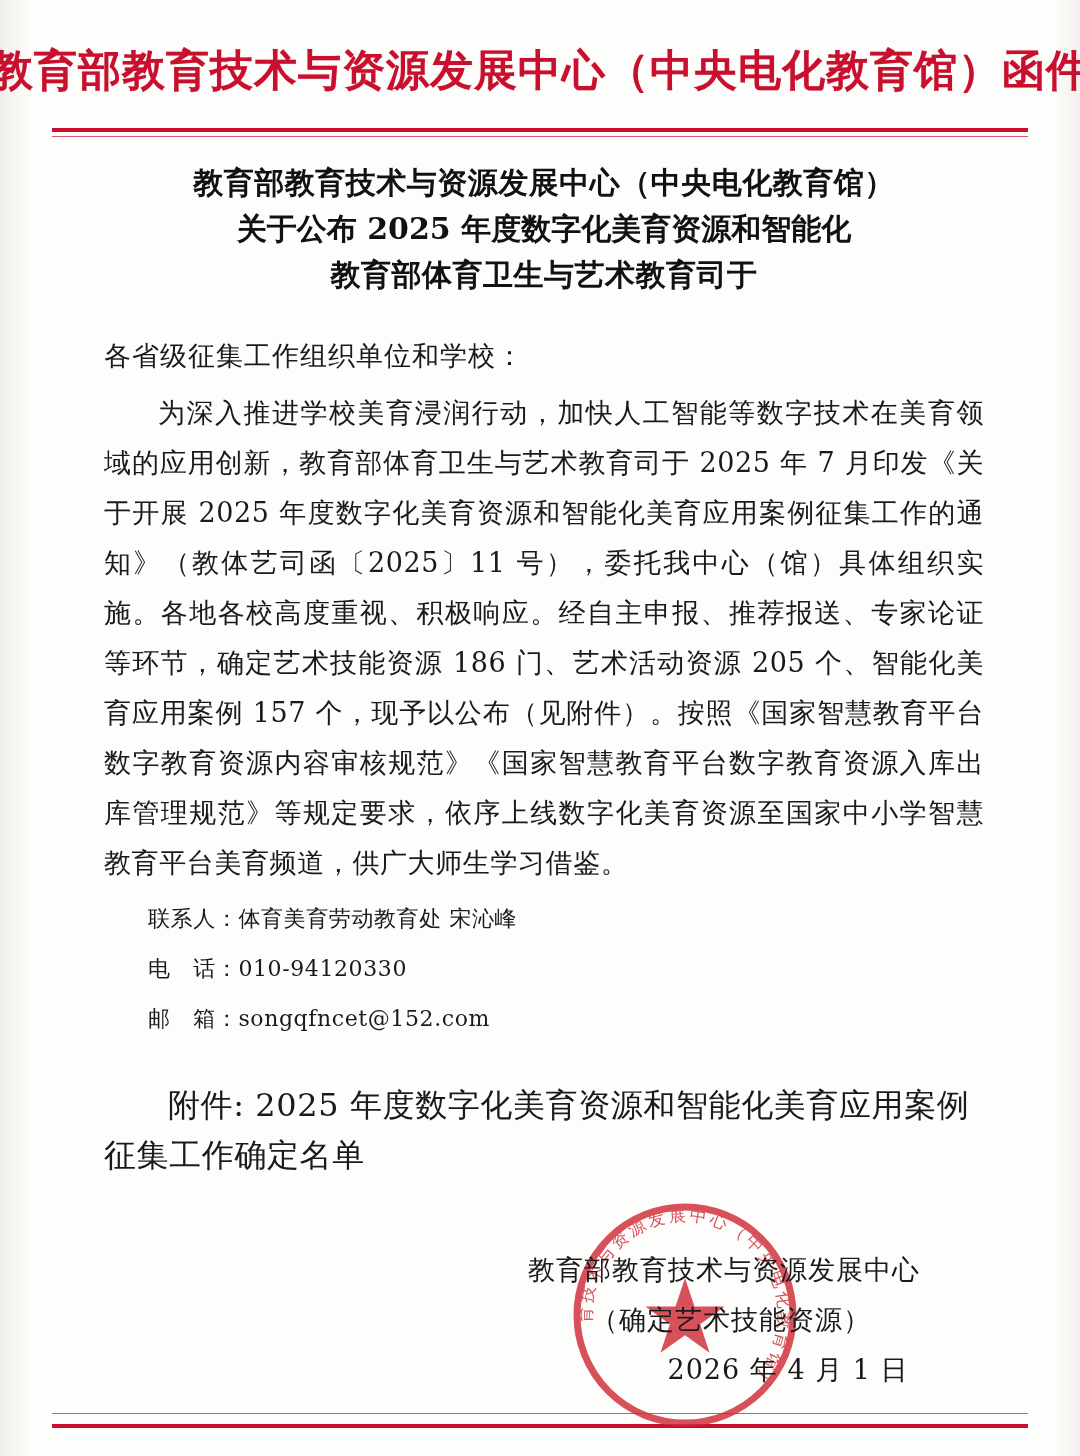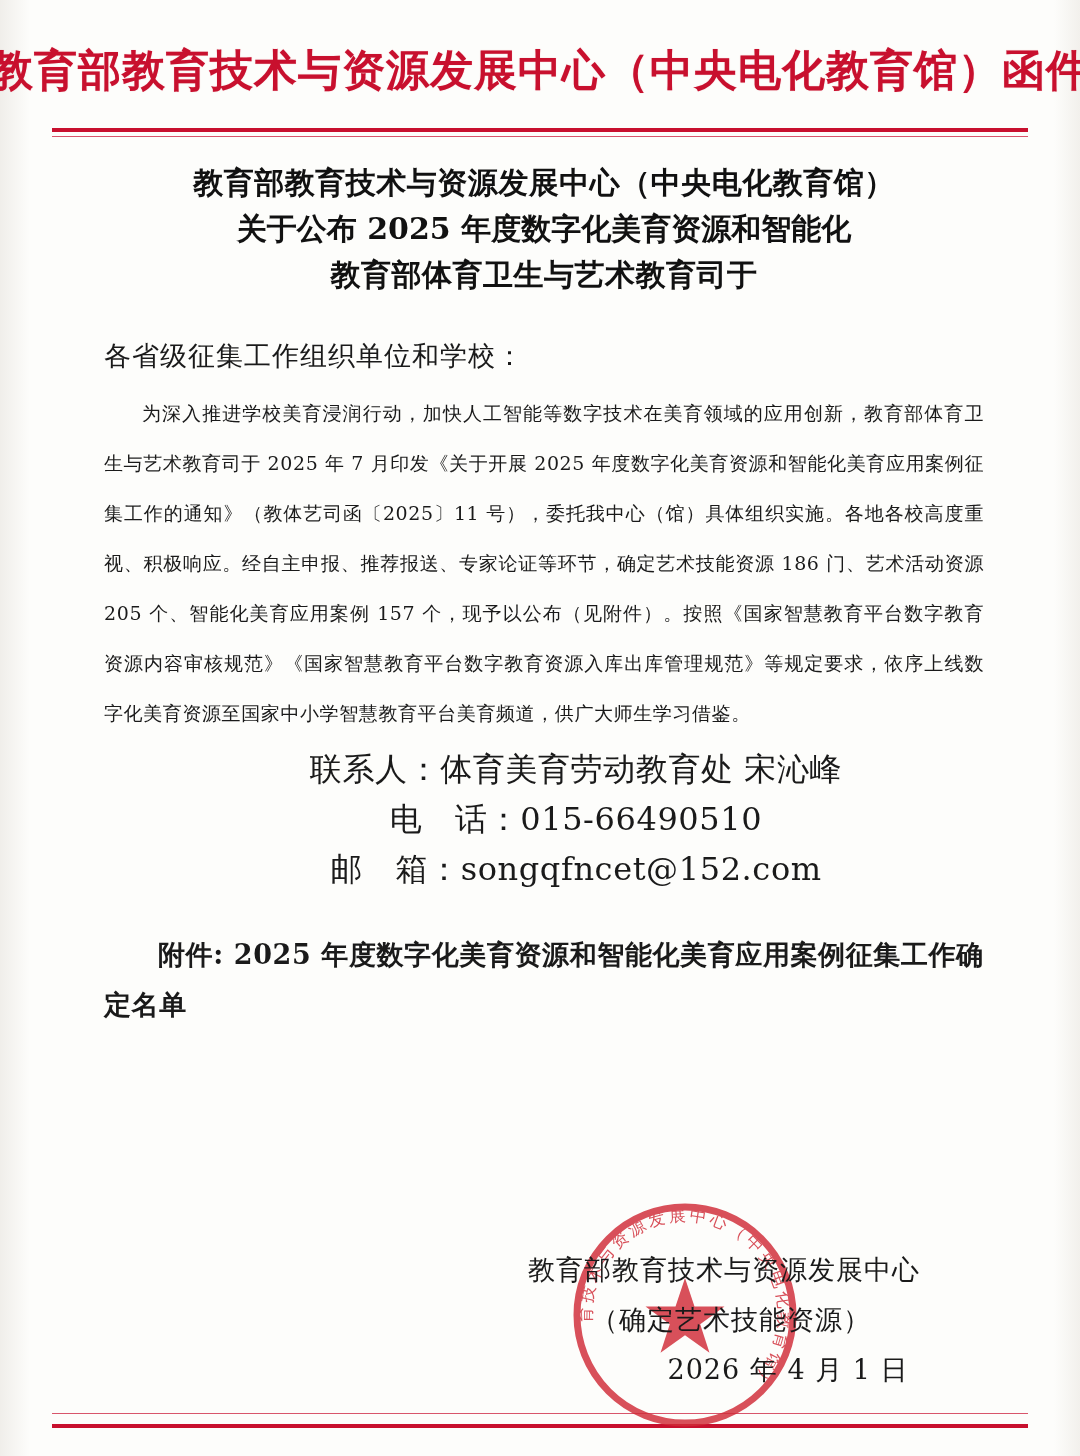--- a/index.html
+++ b/index.html
@@ -82,46 +82,44 @@
 
   .salutation {
     font-size: 27px;
     line-height: 48px;
     margin-bottom: 8px;
     letter-spacing: 1px;
     font-family: Liberation Serif, serif;
   }
 
   .para {
-    font-size: 19px;
+    font-size: 27px;
     line-height: 50px;
     text-indent: 2em;
     text-align: justify;
     letter-spacing: 0.6px;
   }
 
   .contact-block {
     margin-top: 6px;
-    font-size: 32px;
+    font-size: 22px;
     line-height: 50px;
     letter-spacing: 0.6px;
     padding-left: 2em;
-    text-align: center;
   }
   .contact-row { white-space: nowrap; }
   .contact-label { display: inline-block; }
   .contact-value { font-family: "DejaVu Serif", "Liberation Serif", serif; }
 
   .attachment {
     margin-top: 36px;
-    font-size: 27px;
+    font-size: 32px;
     line-height: 50px;
     text-indent: 2em;
     letter-spacing: 0.6px;
-    font-weight: bold;
   }
 
   
   .signature {
     position: absolute;
     right: 96px;
     top: 1245px;
     width: 520px;
     text-align: center;
     font-size: 27px;
@@ -200,21 +198,21 @@
 
     <div class="salutation">各省级征集工作组织单位和学校：</div>
 
     <div class="para">为深入推进学校美育浸润行动，加快人工智能等数字技术在美育领域的应用创新，教育部体育卫生与艺术教育司于 2025 年 7 月印发《关于开展 2025 年度数字化美育资源和智能化美育应用案例征集工作的通知》（教体艺司函〔2025〕11 号），委托我中心（馆）具体组织实施。各地各校高度重视、积极响应。经自主申报、推荐报送、专家论证等环节，确定艺术技能资源 186 门、艺术活动资源 205 个、智能化美育应用案例 157 个，现予以公布（见附件）。按照《国家智慧教育平台数字教育资源内容审核规范》《国家智慧教育平台数字教育资源入库出库管理规范》等规定要求，依序上线数字化美育资源至国家中小学智慧教育平台美育频道，供广大师生学习借鉴。</div>
 
     <div class="contact-block">
       <div class="contact-row">
         <span class="contact-label">联系人：</span><span class="contact-value">体育美育劳动教育处  宋沁峰</span>
       </div>
       <div class="contact-row">
-        <span class="contact-label">电　话：</span><span class="contact-value">015-66490510</span>
+        <span class="contact-label">电　话：</span><span class="contact-value">010-94120330</span>
       </div>
       <div class="contact-row">
         <span class="contact-label">邮　箱：</span><span class="contact-value">songqfncet@152.com</span>
       </div>
     </div>
 
     <div class="attachment">附件: 2025 年度数字化美育资源和智能化美育应用案例征集工作确定名单</div>
 
   </div>
 

